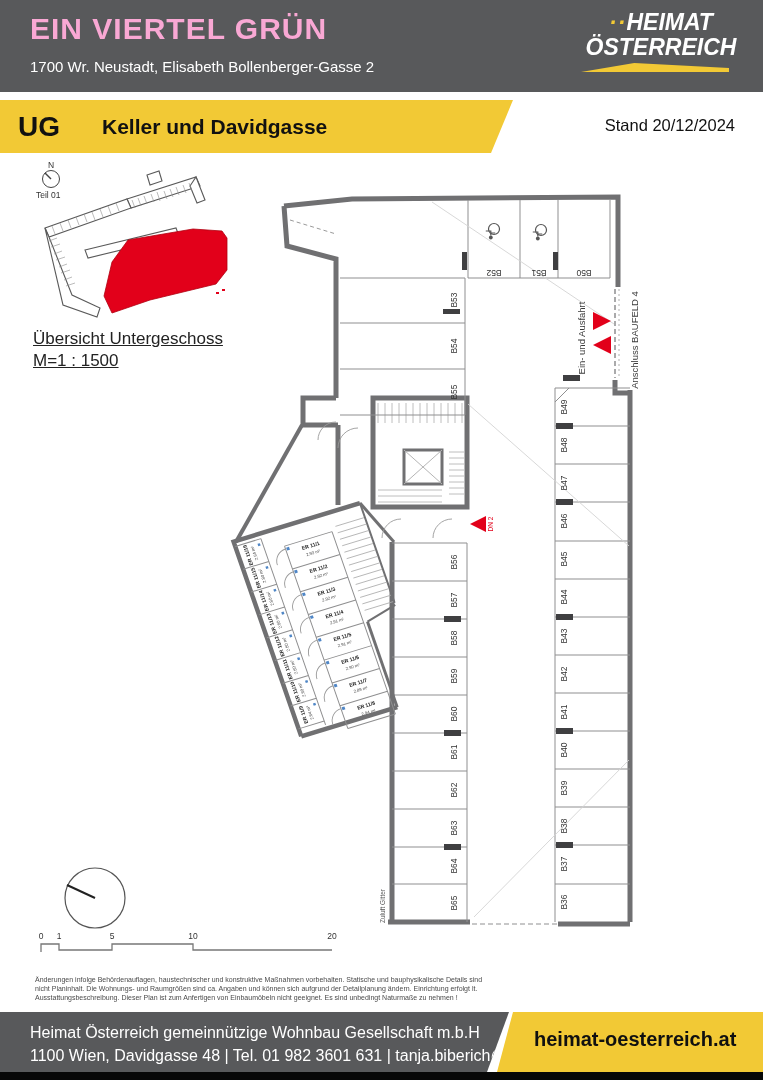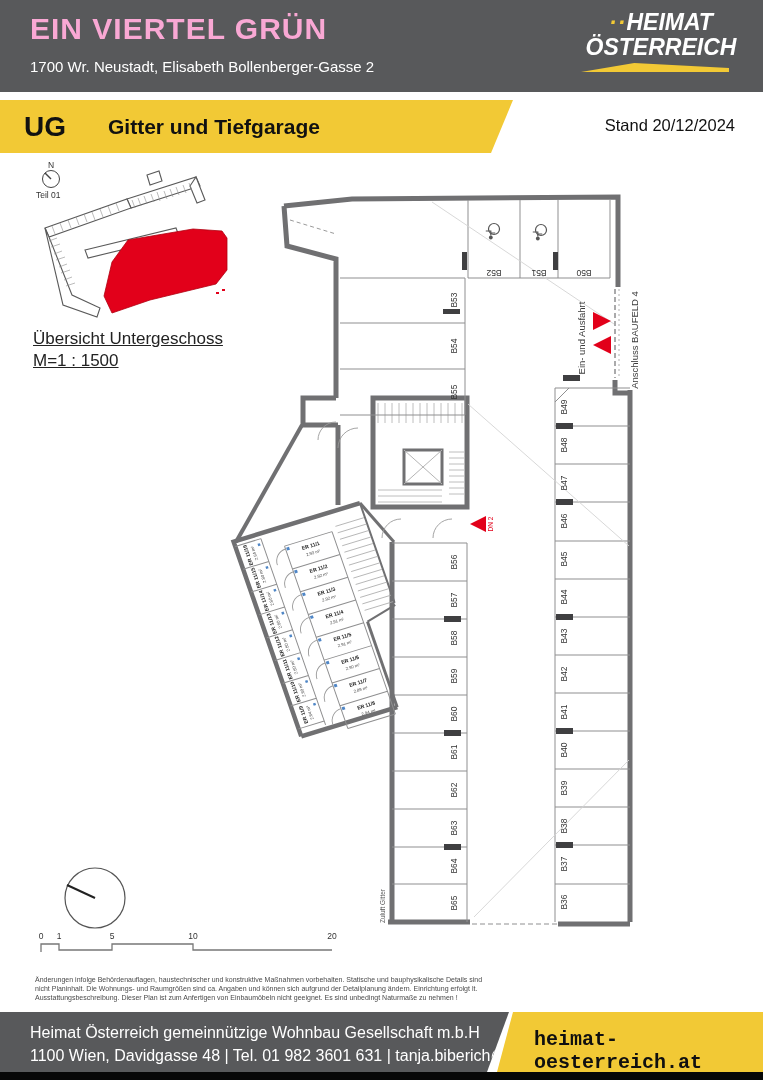--- a/index.html
+++ b/index.html
@@ -11,36 +11,36 @@
   .header-address{position:absolute;left:30px;top:58px;color:#fff;font-size:15px;}
   .logo{position:absolute;right:22px;top:10px;width:160px;text-align:center;color:#fff;
         font-style:italic;font-weight:700;font-size:23px;line-height:25px;}
   .logo .dots{color:#F2C935;letter-spacing:1px;}
   .logo-swoosh{width:148px;height:9px;margin-top:3px;background:#F2C935;
         clip-path:polygon(0 100%,36% 0,100% 55%,100% 100%);}
   
   .banner{position:absolute;top:100px;left:0;width:763px;height:53px;}
   .banner-yellow{position:absolute;inset:0;background:#F2C935;
         clip-path:polygon(0 0,513px 0,491px 100%,0 100%);display:flex;align-items:center;}
-  .banner-level{margin-left:24px;font-size:28px;font-weight:800;color:#111;}
+  .banner-level{margin-left:18px;font-size:28px;font-weight:800;color:#111;}
   .banner-title{margin-left:42px;font-size:21px;font-weight:700;color:#111;}
   .banner-stand{position:absolute;right:28px;top:16px;font-size:16.5px;color:#111;}
   
   .ov-caption{position:absolute;left:33px;font-size:17px;color:#222;text-decoration:underline;}
   
   .disclaimer{position:absolute;left:35px;top:975px;width:650px;font-size:7px;line-height:9px;color:#4a4a4a;}
   
   .footer{position:absolute;top:1012px;left:0;width:763px;height:68px;background:#fff;}
   .footer-gray{position:absolute;inset:0 0 8px 0;background:#58595B;
         clip-path:polygon(0 0,509px 0,487px 100%,0 100%);}
   .footer-company{position:absolute;left:30px;top:12px;color:#fff;font-size:16px;}
   .footer-contact{position:absolute;left:30px;top:35px;color:#fff;font-size:16px;}
   .footer-yellow{position:absolute;left:494px;right:0;top:0;bottom:8px;background:#F2C935;
         clip-path:polygon(19px 0,100% 0,100% 100%,3px 100%);}
-  .footer-site{position:absolute;left:40px;top:16px;font-size:20px;font-weight:800;color:#101010;font-family:Liberation Mono, monospace;}
+  .footer-site{position:absolute;left:40px;top:16px;font-size:20px;font-weight:800;color:#101010;}
   .footer-black{position:absolute;left:0;bottom:0;width:763px;height:8px;background:#070707;}
   
   svg text{font-family:"Liberation Sans", sans-serif;}
   .t-spot{font-size:8.5px;fill:#333;text-anchor:middle;}
   .t-side{font-size:9.5px;fill:#3a3a3a;text-anchor:middle;}
   .t-tiny{font-size:6.5px;fill:#555;text-anchor:middle;}
   .t-dn{font-size:6.5px;fill:#E2001A;text-anchor:middle;}
   .t-erid{font-size:5.2px;font-weight:700;fill:#1c1c1c;text-anchor:middle;}
   .t-erar{font-size:4.3px;fill:#444;text-anchor:middle;}
   .t-ov{font-size:8.5px;fill:#333;}
@@ -64,21 +64,21 @@
     <div class="logo">
       <div><span class="dots">··</span><span>HEIMAT</span></div>
       <div>ÖSTERREICH</div>
       <div class="logo-swoosh"></div>
     </div>
   </div>
 
   <div class="banner">
     <div class="banner-yellow">
       <span class="banner-level">UG</span>
-      <span class="banner-title">Gitter und Tiefgarage</span>
+      <span class="banner-title">Keller und Davidgasse</span>
     </div>
     <span class="banner-stand">Stand 20/12/2024</span>
   </div>
 
   <svg style="position:absolute;left:28px;top:158px;" width="210" height="175" viewBox="0 0 210 175">
     <text class="t-ov" x="23" y="10" text-anchor="middle">N</text>
     <circle cx="23" cy="21" r="8.5" stroke="#444" stroke-width="1" fill="none"></circle>
     <line x1="17" y1="15" x2="23" y2="21" stroke="#444" stroke-width="1.4"></line>
     <text class="t-ov" x="8" y="40">Teil 01</text>
 

